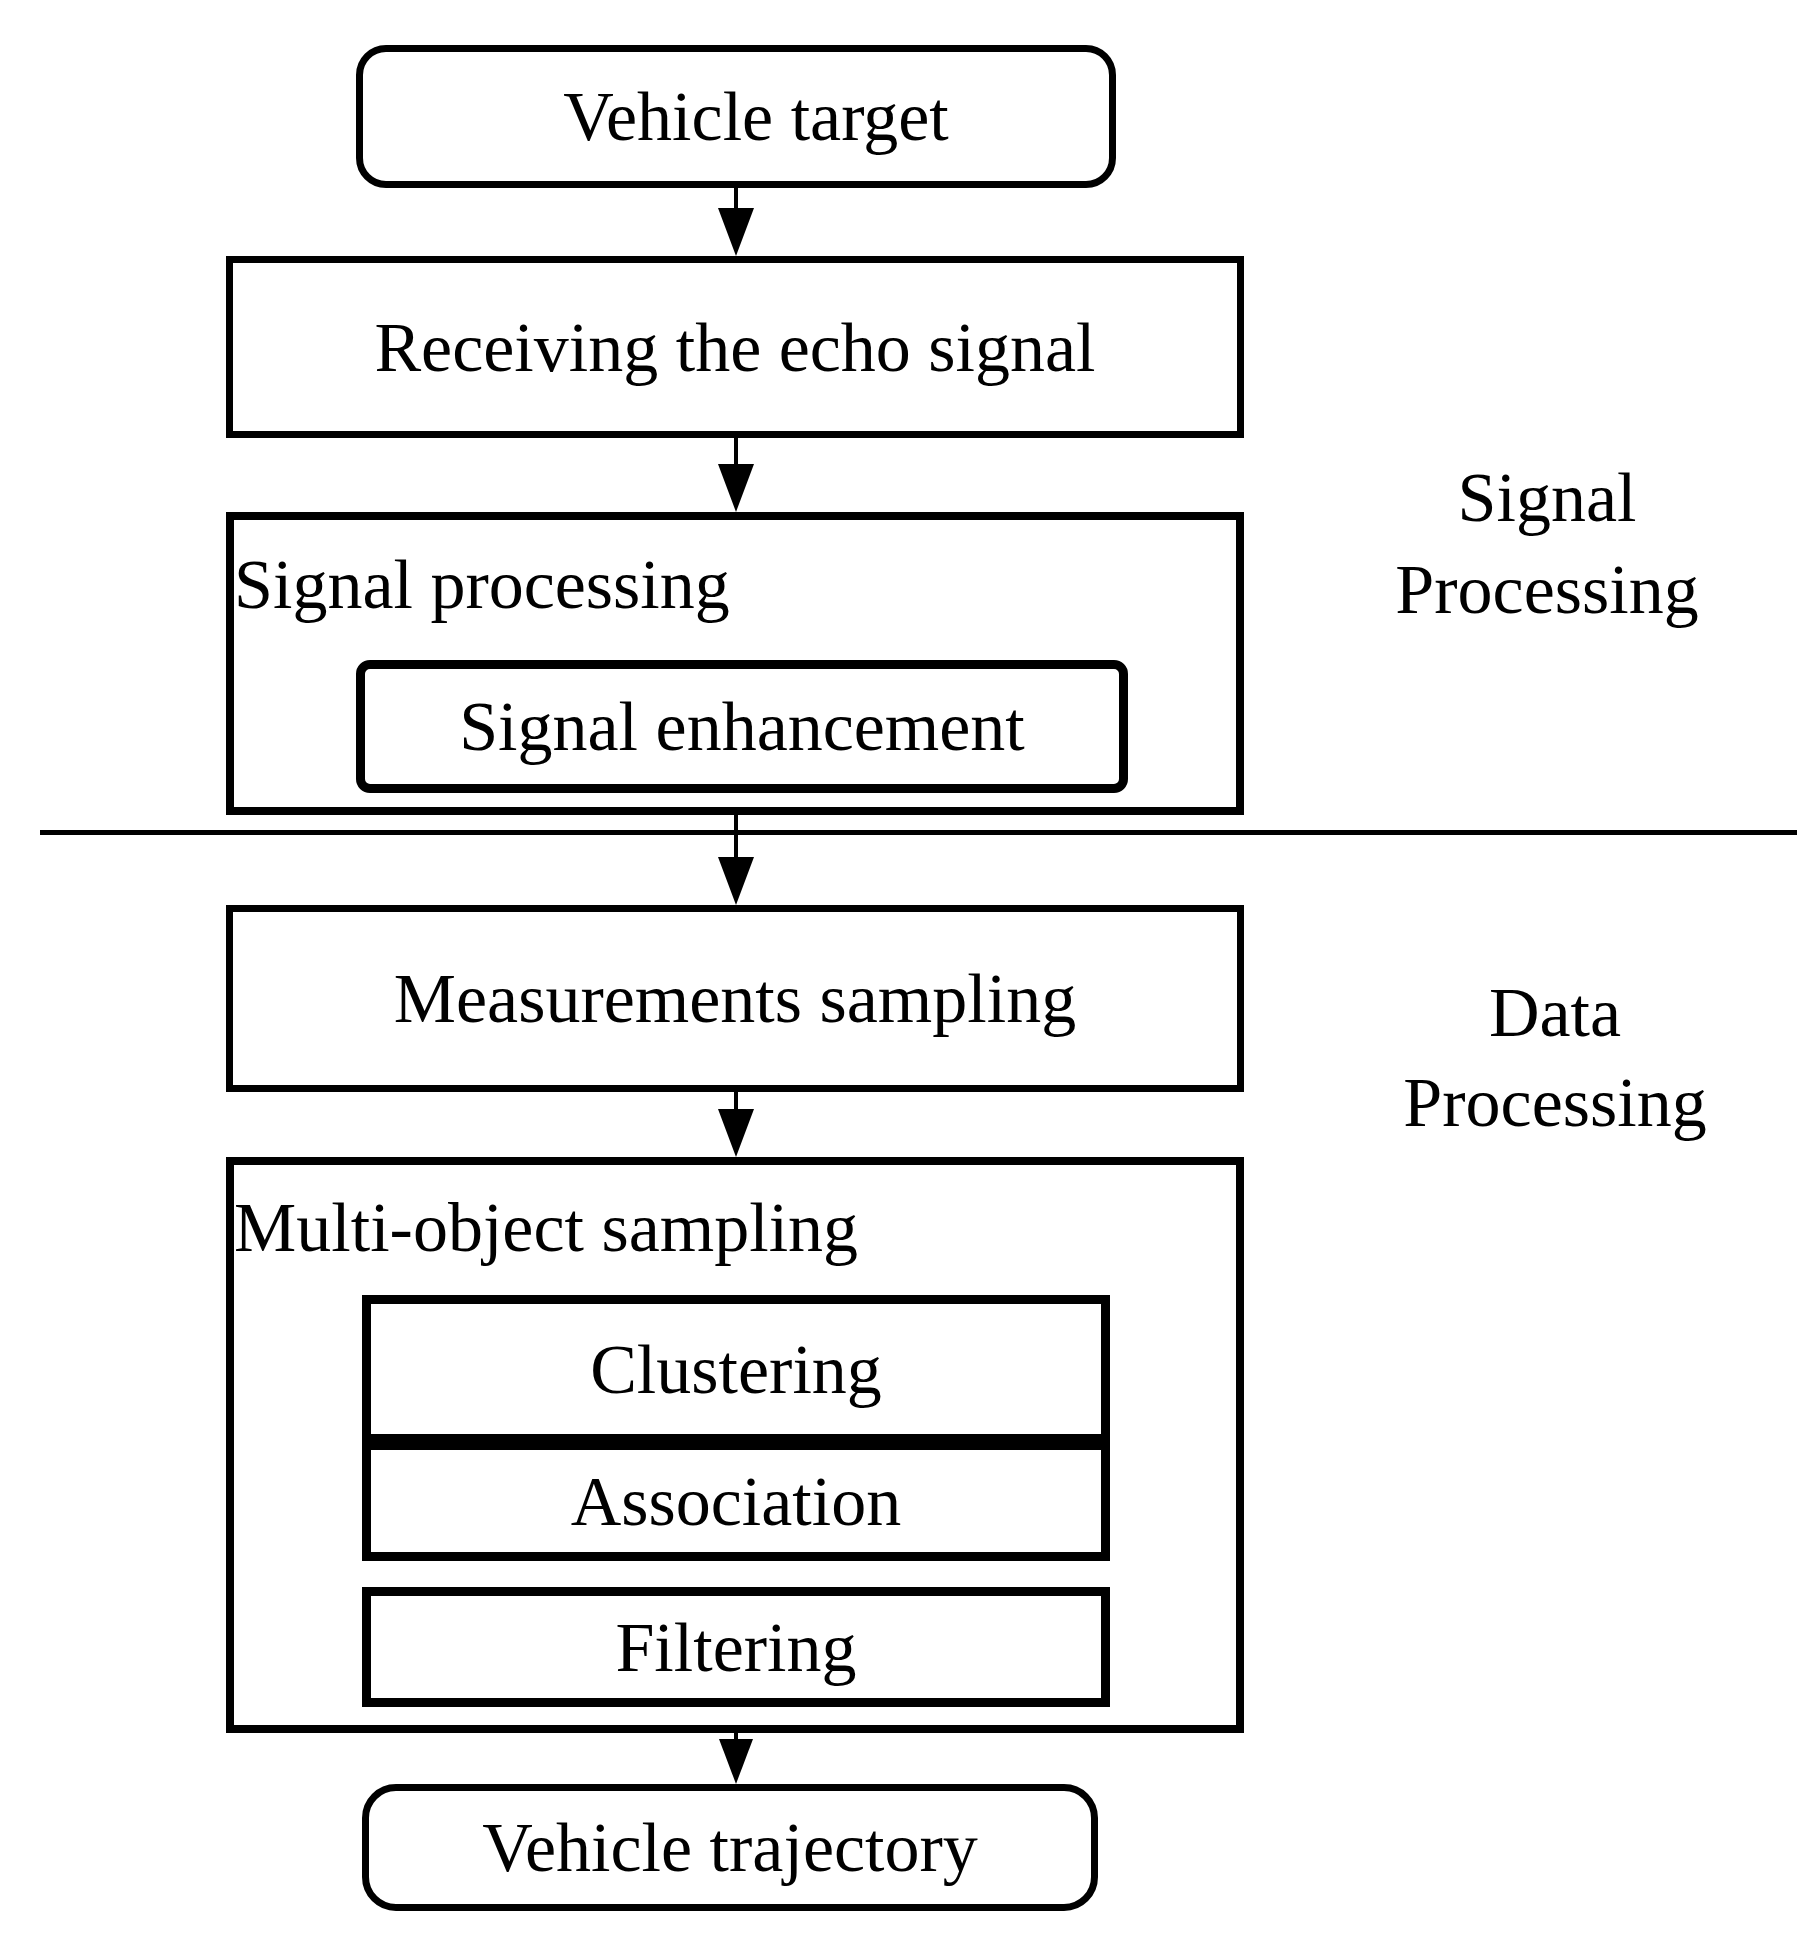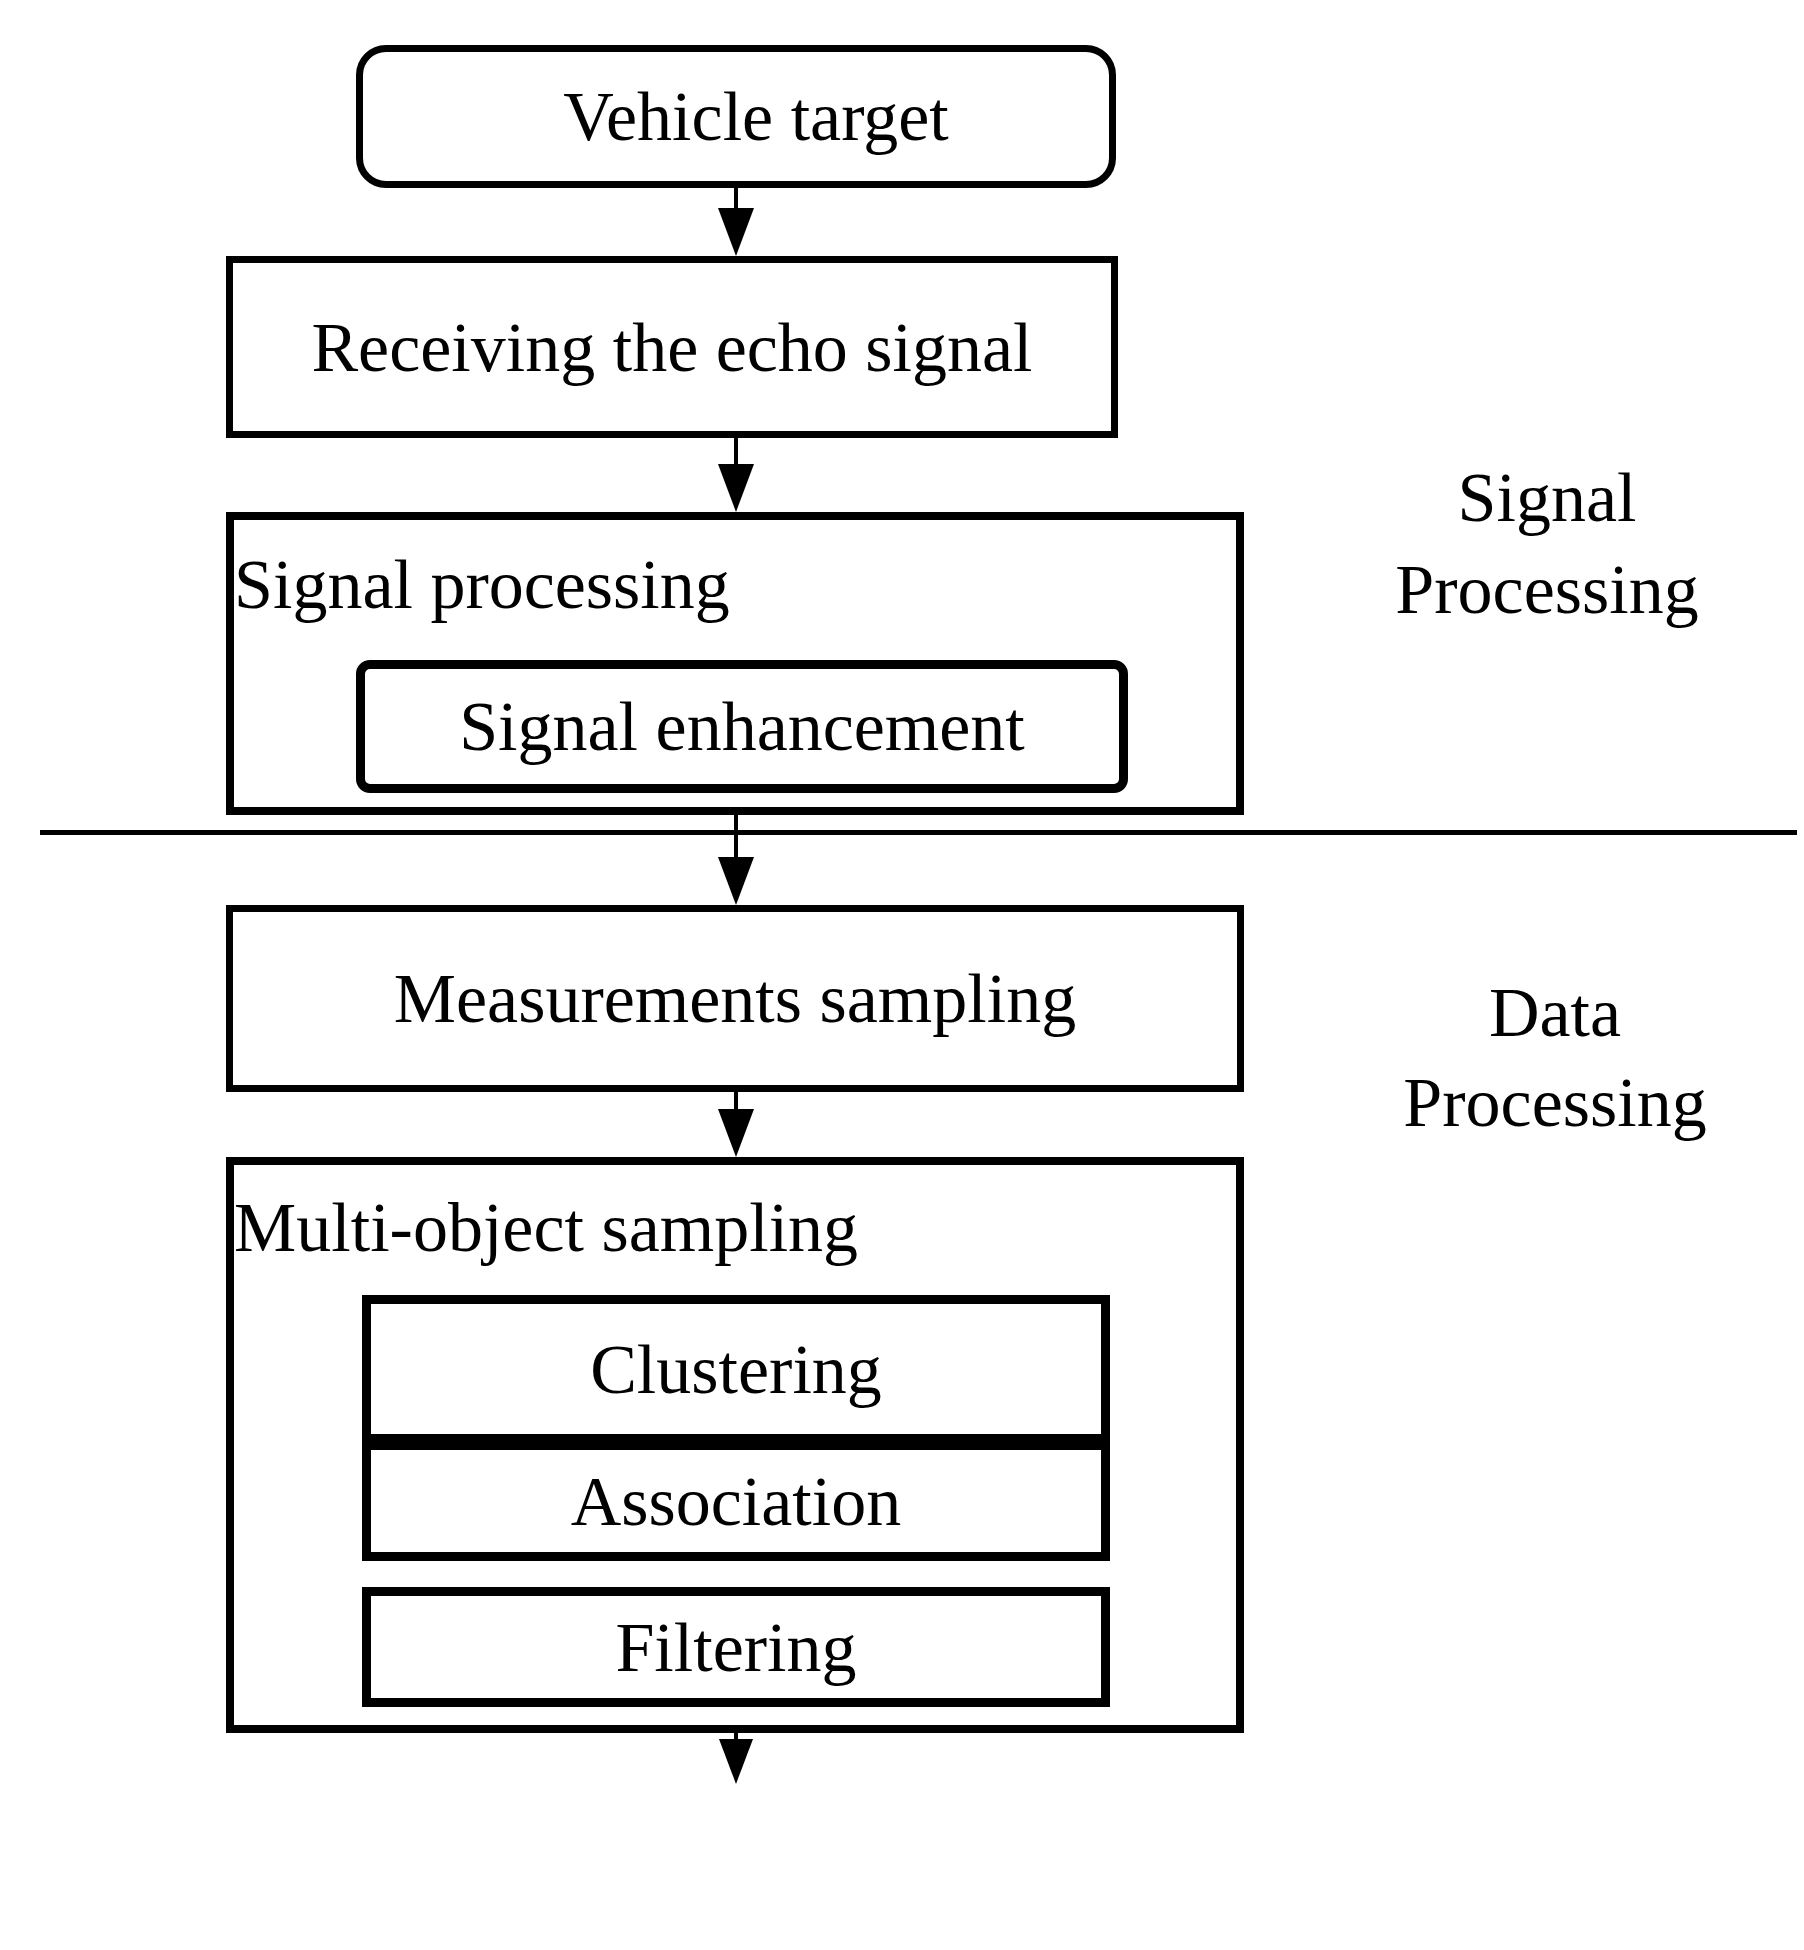--- a/index.html
+++ b/index.html
@@ -67,21 +67,21 @@
 
   <div class="node rounded" style="left:356px; top:45px; width:760px; height:143px;padding-left:40px;">
     <span>Vehicle target</span>
   </div>
 
   <svg class="arrow" style="left:714px; top:188px;" width="44" height="68" viewBox="0 0 44 68">
     <line x1="22" y1="0" x2="22" y2="24" stroke="#000000" stroke-width="4"></line>
     <polygon points="4,20 40,20 22,68" fill="#000000"></polygon>
   </svg>
 
-  <div class="node" style="left:226px; top:256px; width:892px; height:182px;">
+  <div class="node" style="left:226px; top:256px; width:1018px; height:182px;">
     <span>Receiving the echo signal</span>
   </div>
 
   <svg class="arrow" style="left:714px; top:438px;" width="44" height="74" viewBox="0 0 44 74">
     <line x1="22" y1="0" x2="22" y2="30" stroke="#000000" stroke-width="4"></line>
     <polygon points="4,26 40,26 22,74" fill="#000000"></polygon>
   </svg>
 
   <div class="container-box" style="left:226px; top:512px; width:1018px; height:303px;">
     <div class="container-title" style="top:30px;">Signal processing</div>
@@ -121,20 +121,23 @@
 
   <div class="node inner" style="left:362px; top:1587px; width:748px; height:120px;">
     <span>Filtering</span>
   </div>
 
   <svg class="arrow" style="left:714px; top:1733px;" width="44" height="51" viewBox="0 0 44 51">
     <line x1="22" y1="0" x2="22" y2="10" stroke="#000000" stroke-width="4"></line>
     <polygon points="5,6 39,6 22,51" fill="#000000"></polygon>
   </svg>
 
+  <div class="node rounded" style="left:362px; top:1784px; width:736px; height:127px; border-radius:34px;">
+    <span>Vehicle trajectory</span>
+  </div>
 
   <div class="side-label" style="left:1287px; top:452px;">
     <span>Signal</span>
     <span>Processing</span>
   </div>
 
   <div class="side-label" style="left:1295px; top:968px; line-height:90px;">
     <span>Data</span>
     <span>Processing</span>
   </div>

